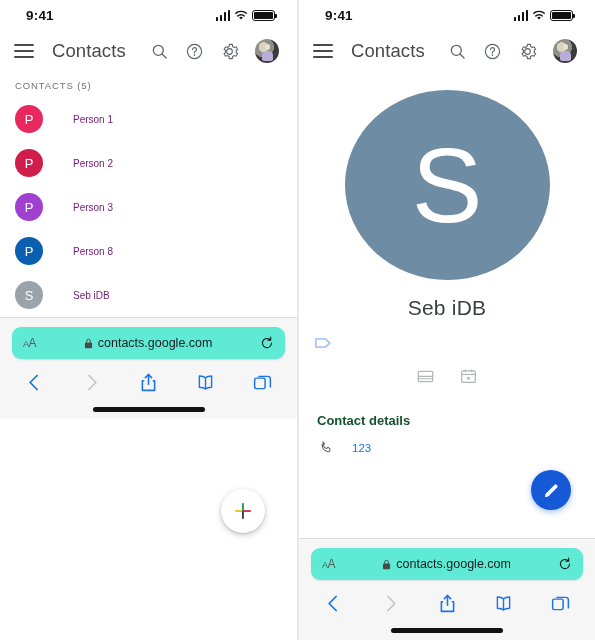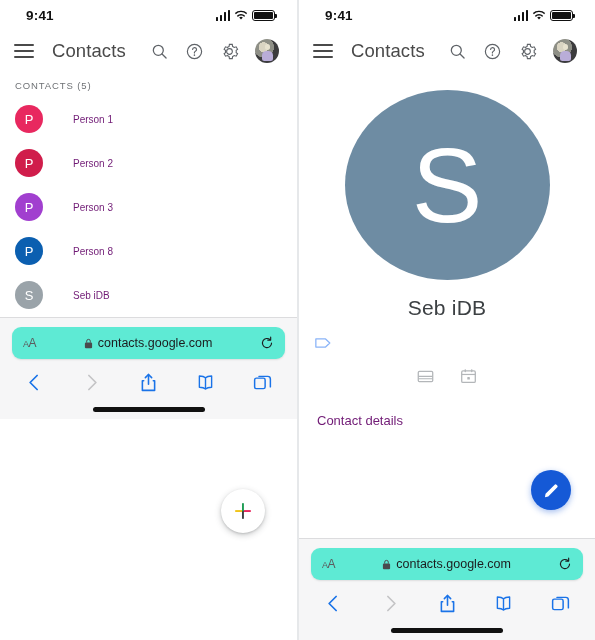--- a/index.html
+++ b/index.html
@@ -159,22 +159,22 @@
     margin-top: 16px;
     letter-spacing: .2px;
   }
   .tag-row { padding: 16px 0 0 16px; }
   .chip-icons {
     display: flex; justify-content: center; gap: 26px;
     margin-top: 14px;
   }
   .chip-ic { width: 17px; height: 17px; cursor: pointer; }
   .detail-section-title {
-    font-size: 13px; color: #701a75;
-    font-weight: normal;
+    font-size: 13px; color: #14532d;
+    font-weight: bold;
     padding: 28px 0 0 18px;
   }
   .detail-row {
     display: flex; align-items: center;
     padding: 12px 0 0 20px;
     gap: 18px;
   }
   .detail-value { font-size: 11.5px; color: #1a73e8; cursor: pointer; }
   .fab-edit {
     position: absolute;
@@ -410,20 +410,26 @@
           <rect x="2" y="3.4" width="16" height="13.6" rx="1.5" fill="none" stroke="#b3b6b9" stroke-width="1.5"></rect>
           <path d="M2 7.6h16" fill="none" stroke="#b3b6b9" stroke-width="1.4"></path>
           <rect x="5.4" y="1.5" width="1.6" height="3.4" rx=".7" fill="#b3b6b9"></rect>
           <rect x="13" y="1.5" width="1.6" height="3.4" rx=".7" fill="#b3b6b9"></rect>
           <rect x="8.6" y="10.6" width="3" height="3" rx=".5" fill="#b3b6b9"></rect>
         </svg>
       </div>
 
       <div class="detail-section-title">Contact details</div>
 
+      <div class="detail-row">
+        <svg width="15" height="15" viewBox="0 0 20 20">
+          <path d="M5.2 2.4 7.4 5l-1.9 1.9c.9 2 2.6 3.7 4.6 4.6L12 9.6l2.6 2.2-.2 2.4c-.1.9-.9 1.5-1.8 1.4C7.2 15 4.9 12.7 4.2 7.4c-.1-.9.5-1.7 1.4-1.8z" fill="none" stroke="#5f6368" stroke-width="1.4" stroke-linejoin="round"></path>
+        </svg>
+        <span class="detail-value">123</span>
+      </div>
 
       <div class="fab-edit">
         <svg width="19" height="19" viewBox="0 0 24 24">
           <path d="M4.5 16.1 15.7 4.9a2 2 0 0 1 2.9 0l.5.5a2 2 0 0 1 0 2.9L7.9 19.5l-4.2 1z" fill="#ffffff"></path>
         </svg>
       </div>
     </div>
 
     <div class="safari">
       <div class="urlbar">

